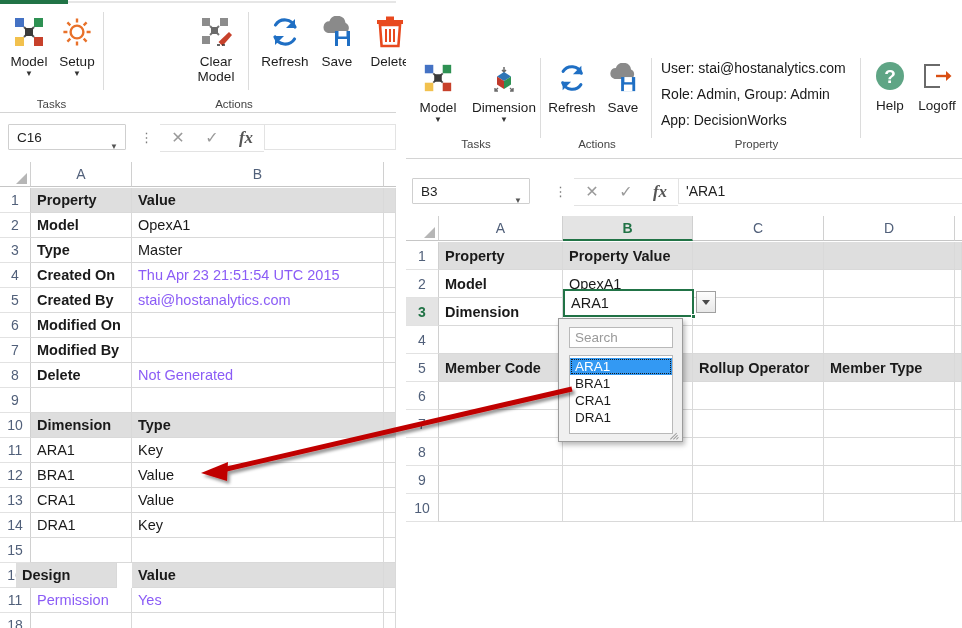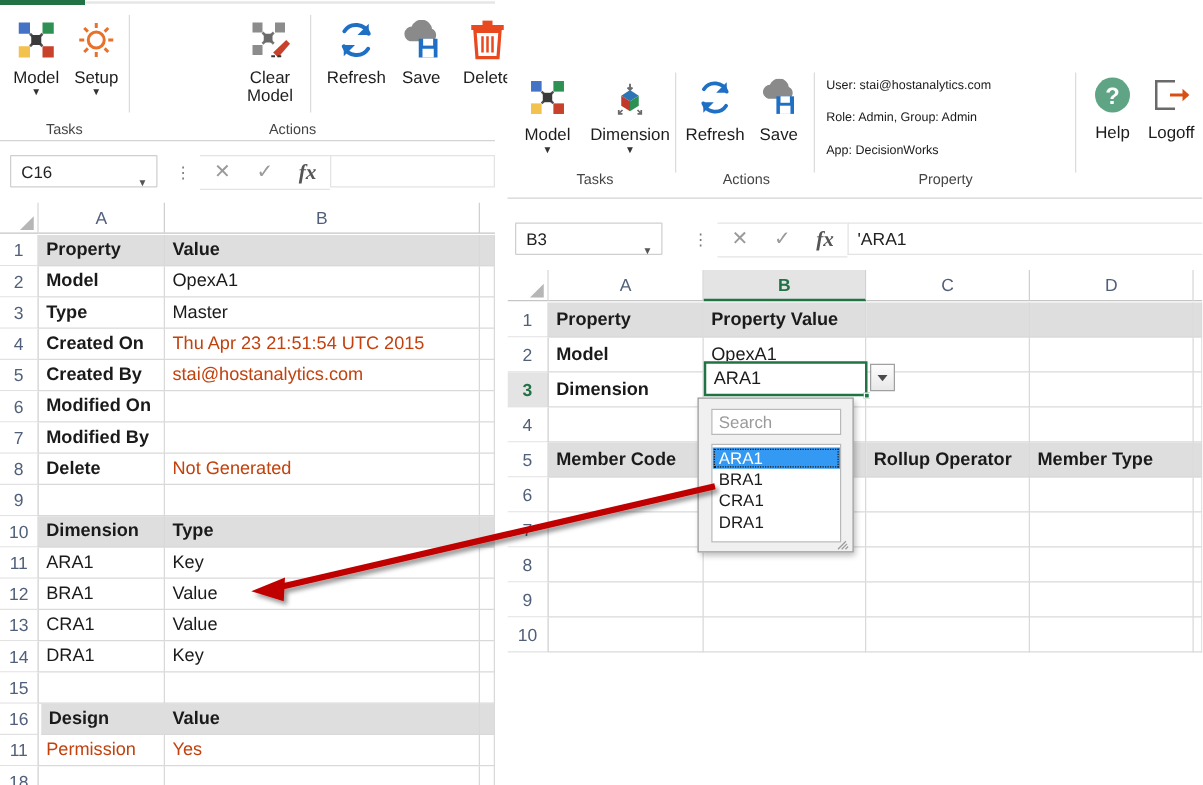--- a/index.html
+++ b/index.html
@@ -76,21 +76,21 @@
   .rowhdr-cell.sel{background:#e4e4e4;color:#217346;font-weight:bold;}
   .cell{
     position:absolute;box-sizing:border-box;
     border-right:1px solid #d9d9d9;border-bottom:1px solid #d9d9d9;
     font-size:14.5px;color:#1a1a1a;padding-left:6px;
     white-space:nowrap;overflow:hidden;
     display:flex;align-items:center;
   }
   .cell.hdrfill{background:#dedede;font-weight:bold;}
   .cell.b{font-weight:bold;}
-  .cell.grey{color:#c2410c;}
+  .cell.grey{color:#8b5cf6;}
 
   
   #active-cell{
     position:absolute;border:2px solid #217346;box-sizing:border-box;
     background:#fff;z-index:30;display:flex;align-items:center;
     padding-left:6px;font-size:14.5px;color:#1a1a1a;
   }
   #active-cell-handle{
     position:absolute;width:5px;height:5px;background:#217346;
     border:1px solid #fff;box-sizing:border-box;z-index:31;
@@ -128,21 +128,21 @@
   }
   .dd-item.sel{background:#3399f3;color:#fff;outline:1px dotted #1a1a1a;outline-offset:-2px;}
   #dd-grip{position:absolute;right:2px;bottom:1px;width:12px;height:12px;}
   #dd-grip span{position:absolute;background:#9a9a9a;height:1px;transform-origin:0 0;}
 
   
   #red-arrow{position:absolute;left:0;top:0;width:962px;height:628px;z-index:60;pointer-events:none;}
 
   
   #right-panel{left:406px;top:0;width:556px;height:628px;}
-  .acct-line{font-size:10px;color:#1a1a1a;line-height:17px;white-space:nowrap;}
+  .acct-line{font-size:14px;color:#1a1a1a;line-height:17px;white-space:nowrap;}
 </style>
 </head>
 <body>
 
 <div class="panel" id="left-panel">
 
   <div id="left-greenbar"></div>
   <div id="left-greybar"></div>
 
   <div class="ribbon">
@@ -313,21 +313,21 @@
         <div class="cell " style="left: 384px; top: 326px; width: 12px; height: 25px;"></div>
         <div class="rowhdr-cell" style="top: 351px; width: 31px; height: 25px; line-height: 25px;">14</div>
         <div class="cell " style="left: 31px; top: 351px; width: 101px; height: 25px;">DRA1</div>
         <div class="cell " style="left: 132px; top: 351px; width: 252px; height: 25px;">Key</div>
         <div class="cell " style="left: 384px; top: 351px; width: 12px; height: 25px;"></div>
         <div class="rowhdr-cell" style="top: 376px; width: 31px; height: 25px; line-height: 25px;">15</div>
         <div class="cell " style="left: 31px; top: 376px; width: 101px; height: 25px;"></div>
         <div class="cell " style="left: 132px; top: 376px; width: 252px; height: 25px;"></div>
         <div class="cell " style="left: 384px; top: 376px; width: 12px; height: 25px;"></div>
         <div class="rowhdr-cell" style="top: 401px; width: 31px; height: 25px; line-height: 25px; text-align: center;">16</div>
-        <div class="cell hdrfill" style="left: 33px; top: 401px; width: 101px; height: 25px; text-align: right;">Design</div>
+        <div class="cell hdrfill" style="left: 16px; top: 401px; width: 101px; height: 25px; text-align: right;">Design</div>
         <div class="cell hdrfill" style="left: 132px; top: 401px; width: 252px; height: 25px;">Value</div>
         <div class="cell hdrfill" style="left: 384px; top: 401px; width: 12px; height: 25px;"></div>
         <div class="rowhdr-cell" style="top: 426px; width: 31px; height: 25px; line-height: 25px;">11</div>
         <div class="cell grey" style="left: 31px; top: 426px; width: 101px; height: 25px;">Permission</div>
         <div class="cell grey" style="left: 132px; top: 426px; width: 252px; height: 25px;">Yes</div>
         <div class="cell " style="left: 384px; top: 426px; width: 12px; height: 25px;"></div>
         <div class="rowhdr-cell" style="top: 451px; width: 31px; height: 25px; line-height: 25px;">18</div>
         <div class="cell " style="left: 31px; top: 451px; width: 101px; height: 25px;"></div>
         <div class="cell " style="left: 132px; top: 451px; width: 252px; height: 25px;"></div>
         <div class="cell " style="left: 384px; top: 451px; width: 12px; height: 25px;"></div>

